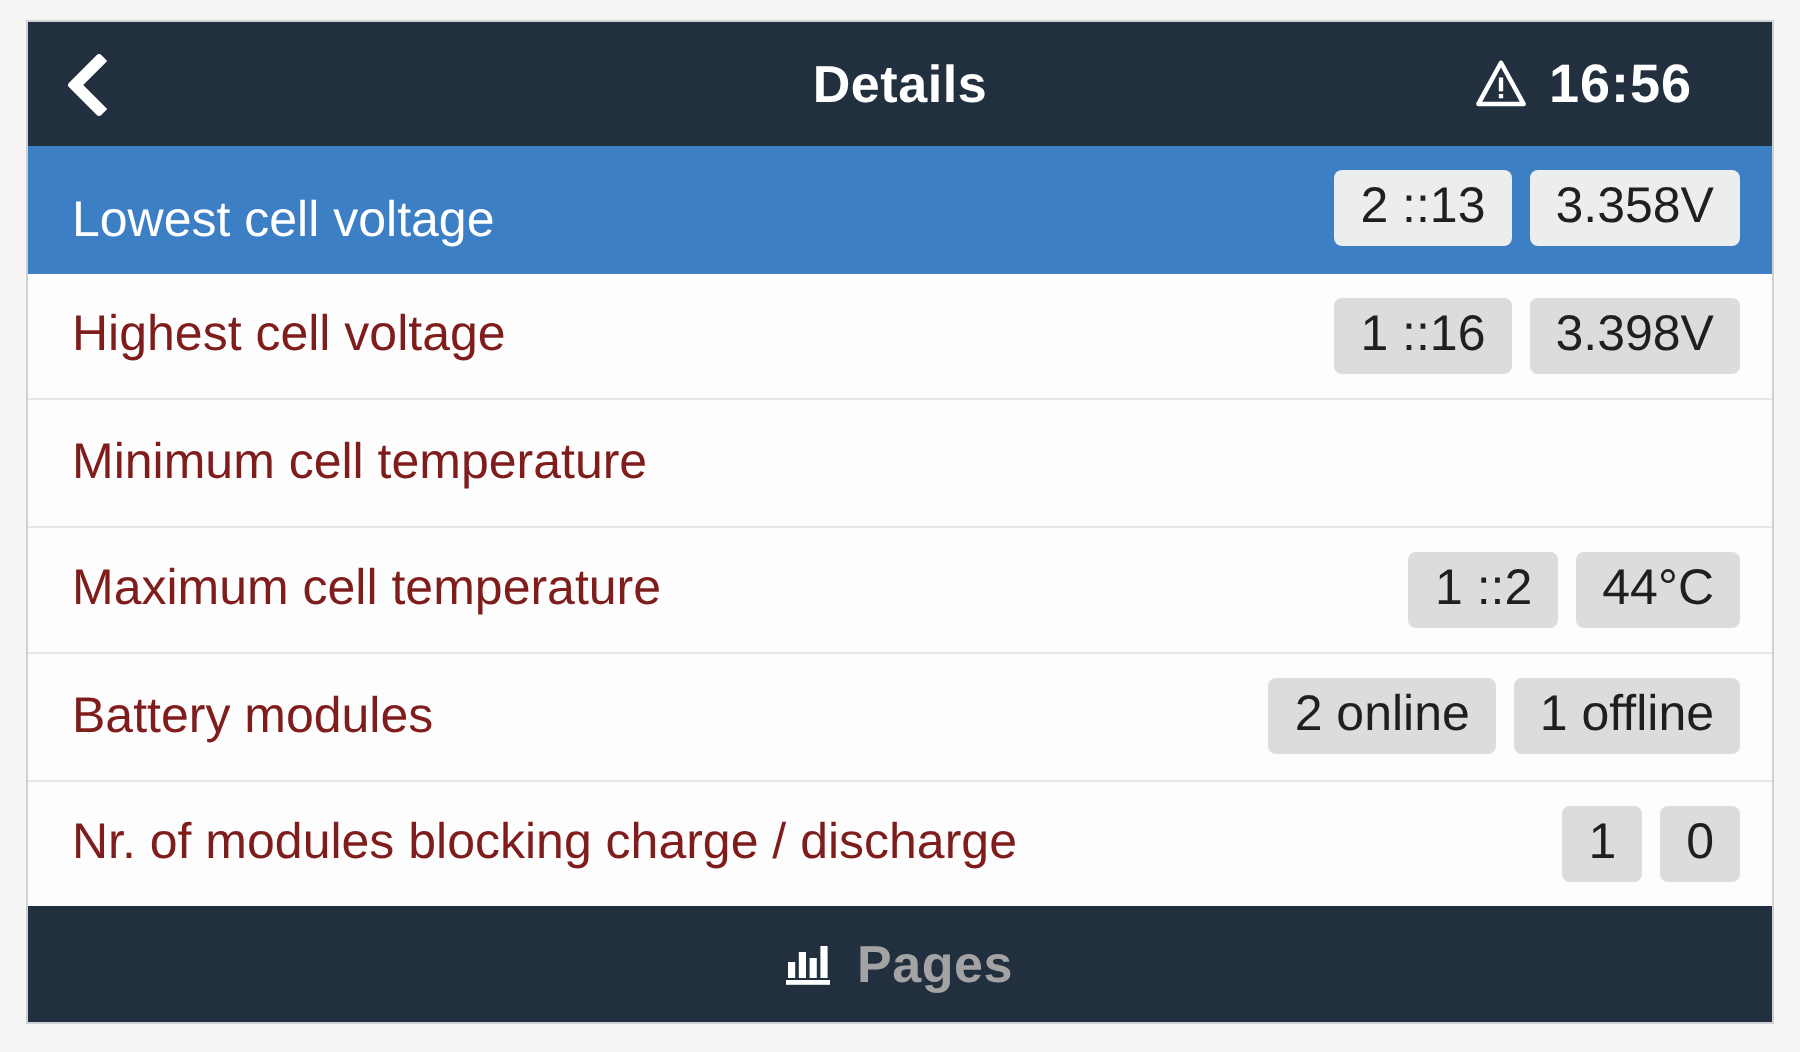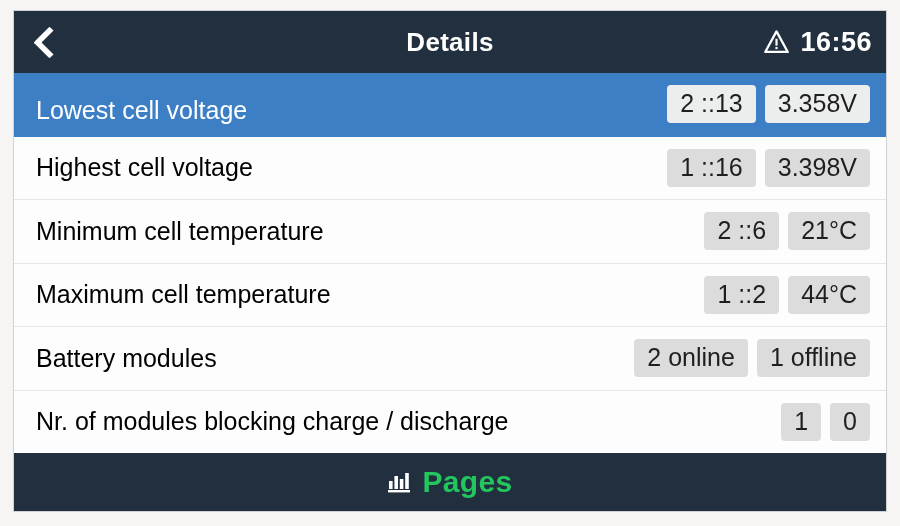--- a/index.html
+++ b/index.html
@@ -64,21 +64,21 @@
     font-weight: bold;
     letter-spacing: 0.3px;
     color: #ffffff;
     pointer-events: none;
   }
   .topbar-right {
     margin-left: auto;
     display: flex;
     align-items: center;
     gap: 10px;
-    padding-right: 14px;
+    padding-right: 40px;
     z-index: 2;
   }
   .warning-icon {
     display: block;
     width: 27px;
     height: 26px;
   }
   .clock {
     font-size: 27px;
     font-weight: bold;
@@ -106,21 +106,21 @@
   }
   .row:last-child {
     border-bottom: none;
   }
   .row.selected {
     background: #3c7fc4;
     border-bottom-color: #3c7fc4;
   }
   .row-label {
     font-size: 25px;
-    color: #000000;
+    color: #7f1d1d;
     white-space: nowrap;
     overflow: hidden;
     text-overflow: ellipsis;
   }
   .row.selected .row-label {
     color: #ffffff;
     margin-top: 12px;
   }
   .row-values {
     margin-left: auto;
@@ -153,23 +153,23 @@
     color: #ffffff;
   }
   .bottom-btn {
     flex: 1 1 50%;
     display: flex;
     align-items: center;
     justify-content: center;
     gap: 11px;
   }
   .bottom-label {
-    font-size: 30px;
+    font-size: 26px;
     font-weight: bold;
-    color: #22c55e;
+    color: #a3a3a3;
     letter-spacing: 0.3px;
   }
   .pages-icon { display: block; width: 24px; height: 22px; }
   .menu-icon  { display: block; width: 26px; height: 21px; }
 </style>
 </head>
 <body>
 
 <div class="device">
 
@@ -201,24 +201,20 @@
     <div class="row">
       <span class="row-label">Highest cell voltage</span>
       <span class="row-values">
         <span class="chip">1 ::16</span>
         <span class="chip">3.398V</span>
       </span>
     </div>
 
     <div class="row">
       <span class="row-label">Minimum cell temperature</span>
-      <span class="row-values">
-        <span class="chip">2 ::6</span>
-        <span class="chip">21°C</span>
-      </span>
     </div>
 
     <div class="row">
       <span class="row-label">Maximum cell temperature</span>
       <span class="row-values">
         <span class="chip">1 ::2</span>
         <span class="chip">44°C</span>
       </span>
     </div>
 

